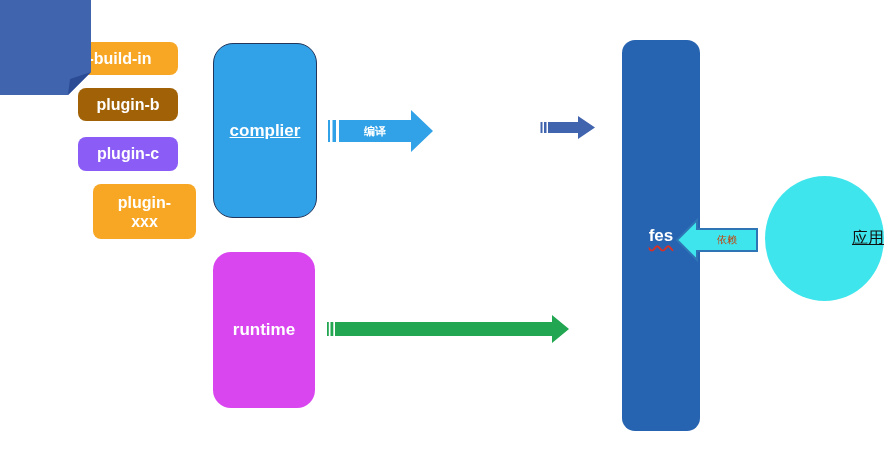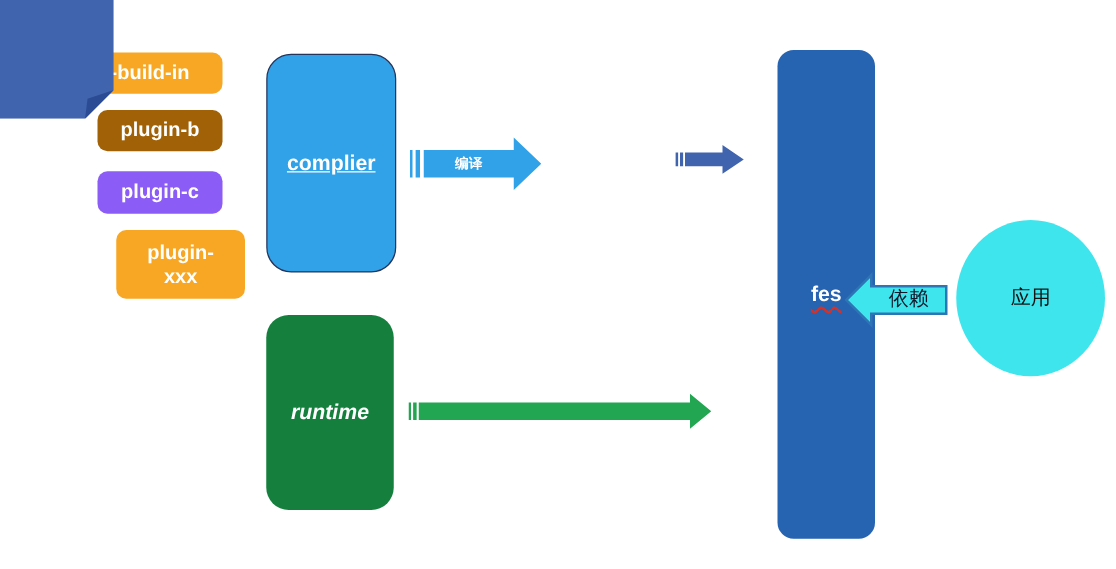--- a/index.html
+++ b/index.html
@@ -80,30 +80,30 @@
   .arrow-compile { left: 327px; top: 108px; width: 107px; height: 46px; }
   .arrow-compile .label {
     left: 12px; top: 12px; width: 72px; height: 22px;
     line-height: 22px; color: #ffffff; font-size: 11px;
   }
   .arrow-small   { left: 540px; top: 114px; width: 56px;  height: 27px; }
   .arrow-runtime { left: 326px; top: 312px; width: 244px; height: 34px; }
   .arrow-depends { left: 675px; top: 217px; width: 84px;  height: 46px; }
   .arrow-depends .label {
     left: 22px; top: 12px; width: 60px; height: 22px;
-    line-height: 22px; color: #0f172a; font-size: 16px; font-weight: 500;
+    line-height: 22px; color: #c2410c; font-size: 10px; font-weight: 500;
   }
 
   
   .app-ellipse {
     position: absolute;
     left: 765px; top: 176px; width: 119px; height: 125px;
     border-radius: 50%;
-    display: flex; align-items: center; justify-content: center;
-    color: #111111; font-size: 16px; font-weight: 500;
+    display: flex; align-items: center; justify-content: flex-end;
+    color: #111111; font-size: 16px; font-weight: 500; text-decoration: underline;
   }
 </style>
 </head>
 <body>
 
 <div class="canvas">
 
   <div class="stack-item stack-preset" style="background: rgb(247, 167, 36);">
     <span>preset-build-in</span>
   </div>
@@ -146,21 +146,21 @@
       <rect x="0.5" y="8" width="2" height="11" fill="#4164AE"></rect>
       <rect x="4" y="8" width="2.5" height="11" fill="#4164AE"></rect>
       <path d="M8,8 H38 V2 L55,13.5 L38,25 V19 H8 Z" fill="#4164AE"></path>
     </svg>
   </div>
 
   <div class="proc-box fes-box" style="background: rgb(38, 99, 177);">
     <span class="fes-label" style="text-decoration-color: rgb(217, 48, 37);">fes</span>
   </div>
 
-  <div class="proc-box runtime-box" style="background: #15803d; font-style: italic;">
+  <div class="proc-box runtime-box" style="background: #d946ef;">
     <span>runtime</span>
   </div>
 
   <div class="arrow arrow-runtime">
     <svg width="244" height="34" viewBox="0 0 244 34">
       <rect x="1" y="10" width="1.8" height="14" fill="#22A651"></rect>
       <rect x="4.5" y="10" width="2.8" height="14" fill="#22A651"></rect>
       <path d="M9,10 H226 V3 L243,17 L226,31 V24 H9 Z" fill="#22A651"></path>
     </svg>
   </div>

